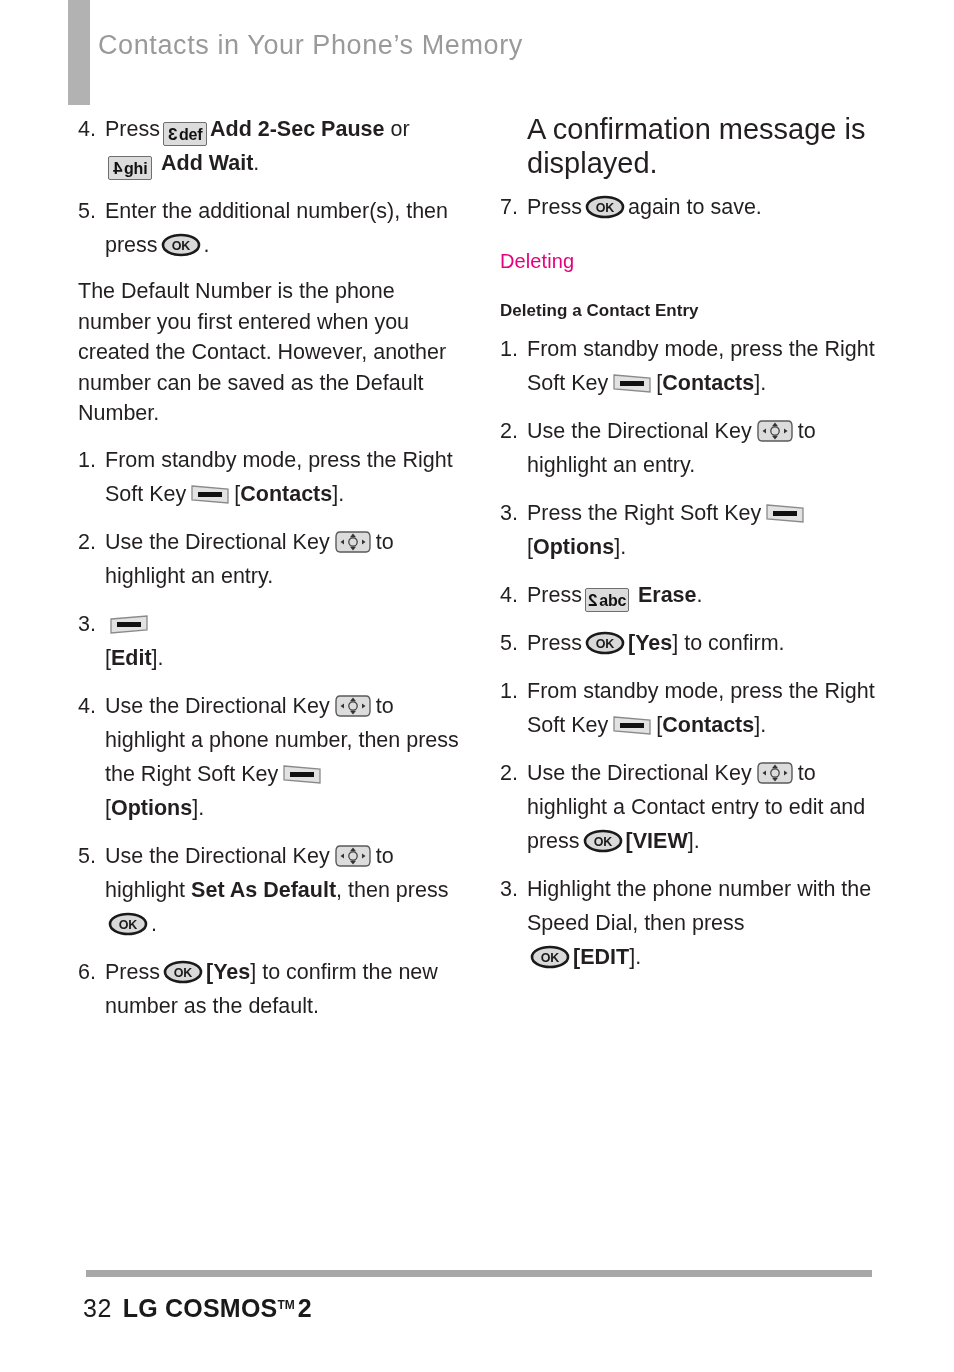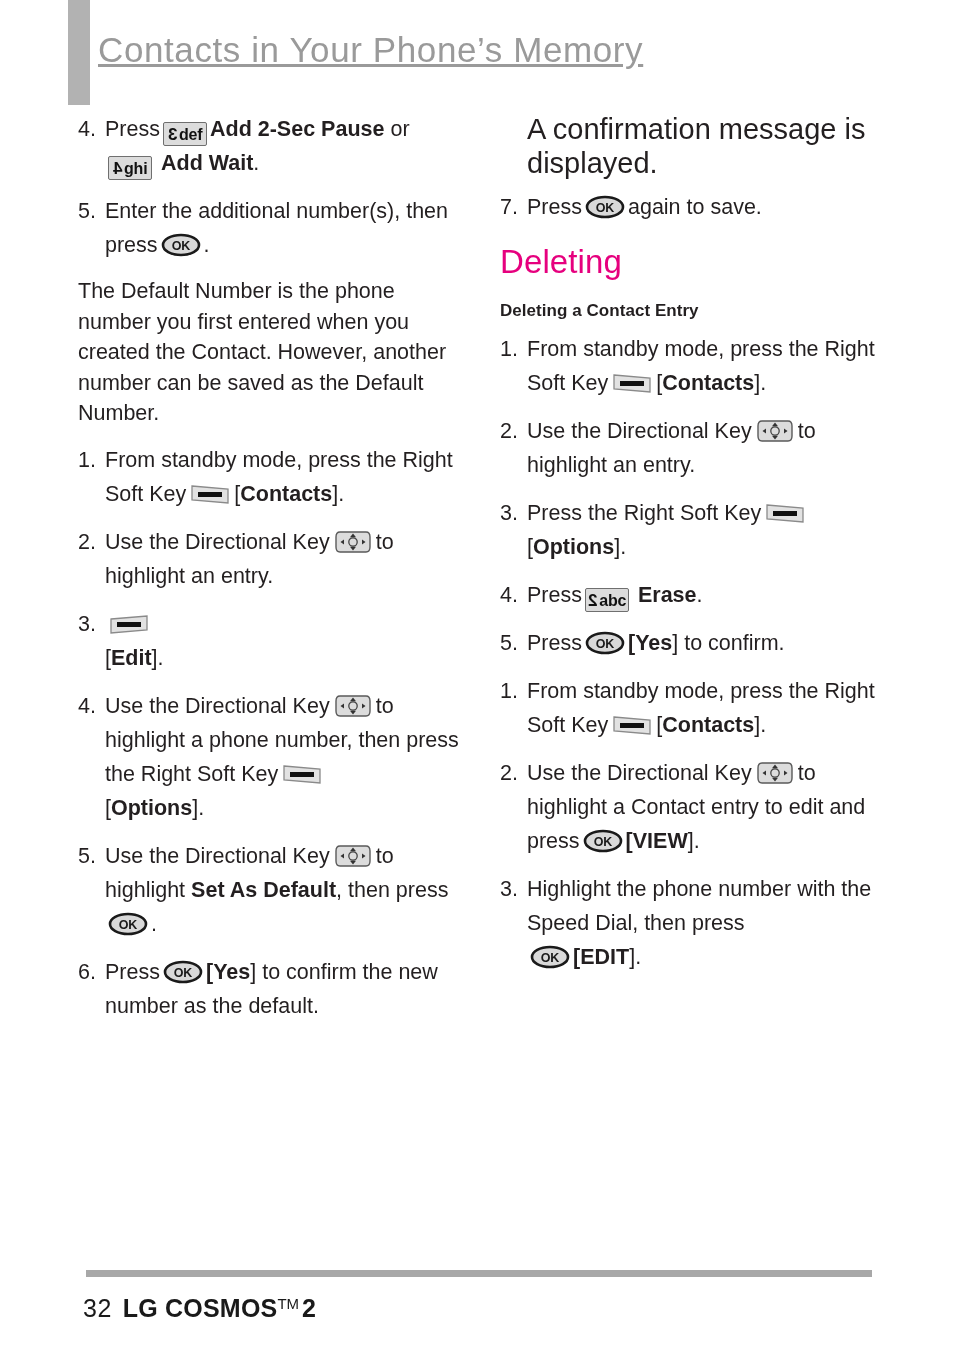--- a/index.html
+++ b/index.html
@@ -23,47 +23,46 @@
   }
   #header-bar {
     position: absolute;
     left: 68px; top: 0;
     width: 22px; height: 105px;
     background: #b2b2b2;
   }
   #page-title {
     position: absolute;
     left: 98px; top: 30px;
-    font-size: 35px;
+    font-size: 27px;
     font-weight: 400;
     letter-spacing: 0.6px;
     color: #9a9a9a;
     white-space: nowrap;
     font-family: "Liberation Sans", sans-serif;
-    text-decoration: underline;
   }
 
   
   #columns {
     position: absolute;
     left: 0; top: 112px;
     width: 954px;
     height: 1120px;
   }
   .column {
     position: absolute;
     top: 0;
     width: 388px;
   }
   #col-left  { left: 78px; }
   #col-right { left: 500px; }
 
   .h-pink {
     color: #e6007e;
-    font-size: 33px;
+    font-size: 20px;
     line-height: 35px;
     font-weight: 400;
     margin: 22px 0 12px 0;
     letter-spacing: 0.1px;
   }
   .h-pink.tight { margin-top: 20px; }
 
   .h-sub {
     color: #231f20;
     font-size: 17px;
@@ -179,21 +178,21 @@
   }
   #footer-text {
     position: absolute;
     left: 83px; top: 62px;
     font-size: 25px;
     color: #1a1a1a;
     white-space: nowrap;
   }
   #footer-text .pg { font-weight: 400; letter-spacing: 0.5px; }
   #footer-text .brand { font-weight: bold; letter-spacing: 0.2px; margin-left: 11px; }
-  #footer-text .tm { font-size: 15px; vertical-align: 8px; font-weight: normal; }
+  #footer-text .tm { font-size: 12px; vertical-align: 8px; font-weight: bold; }
   #footer-text .two { font-weight: bold; margin-left: 3px; }
 </style>
 </head>
 <body>
 
 <div id="header">
   <div id="header-bar"></div>
   <div id="page-title">Contacts in Your Phone’s Memory</div>
 </div>
 

